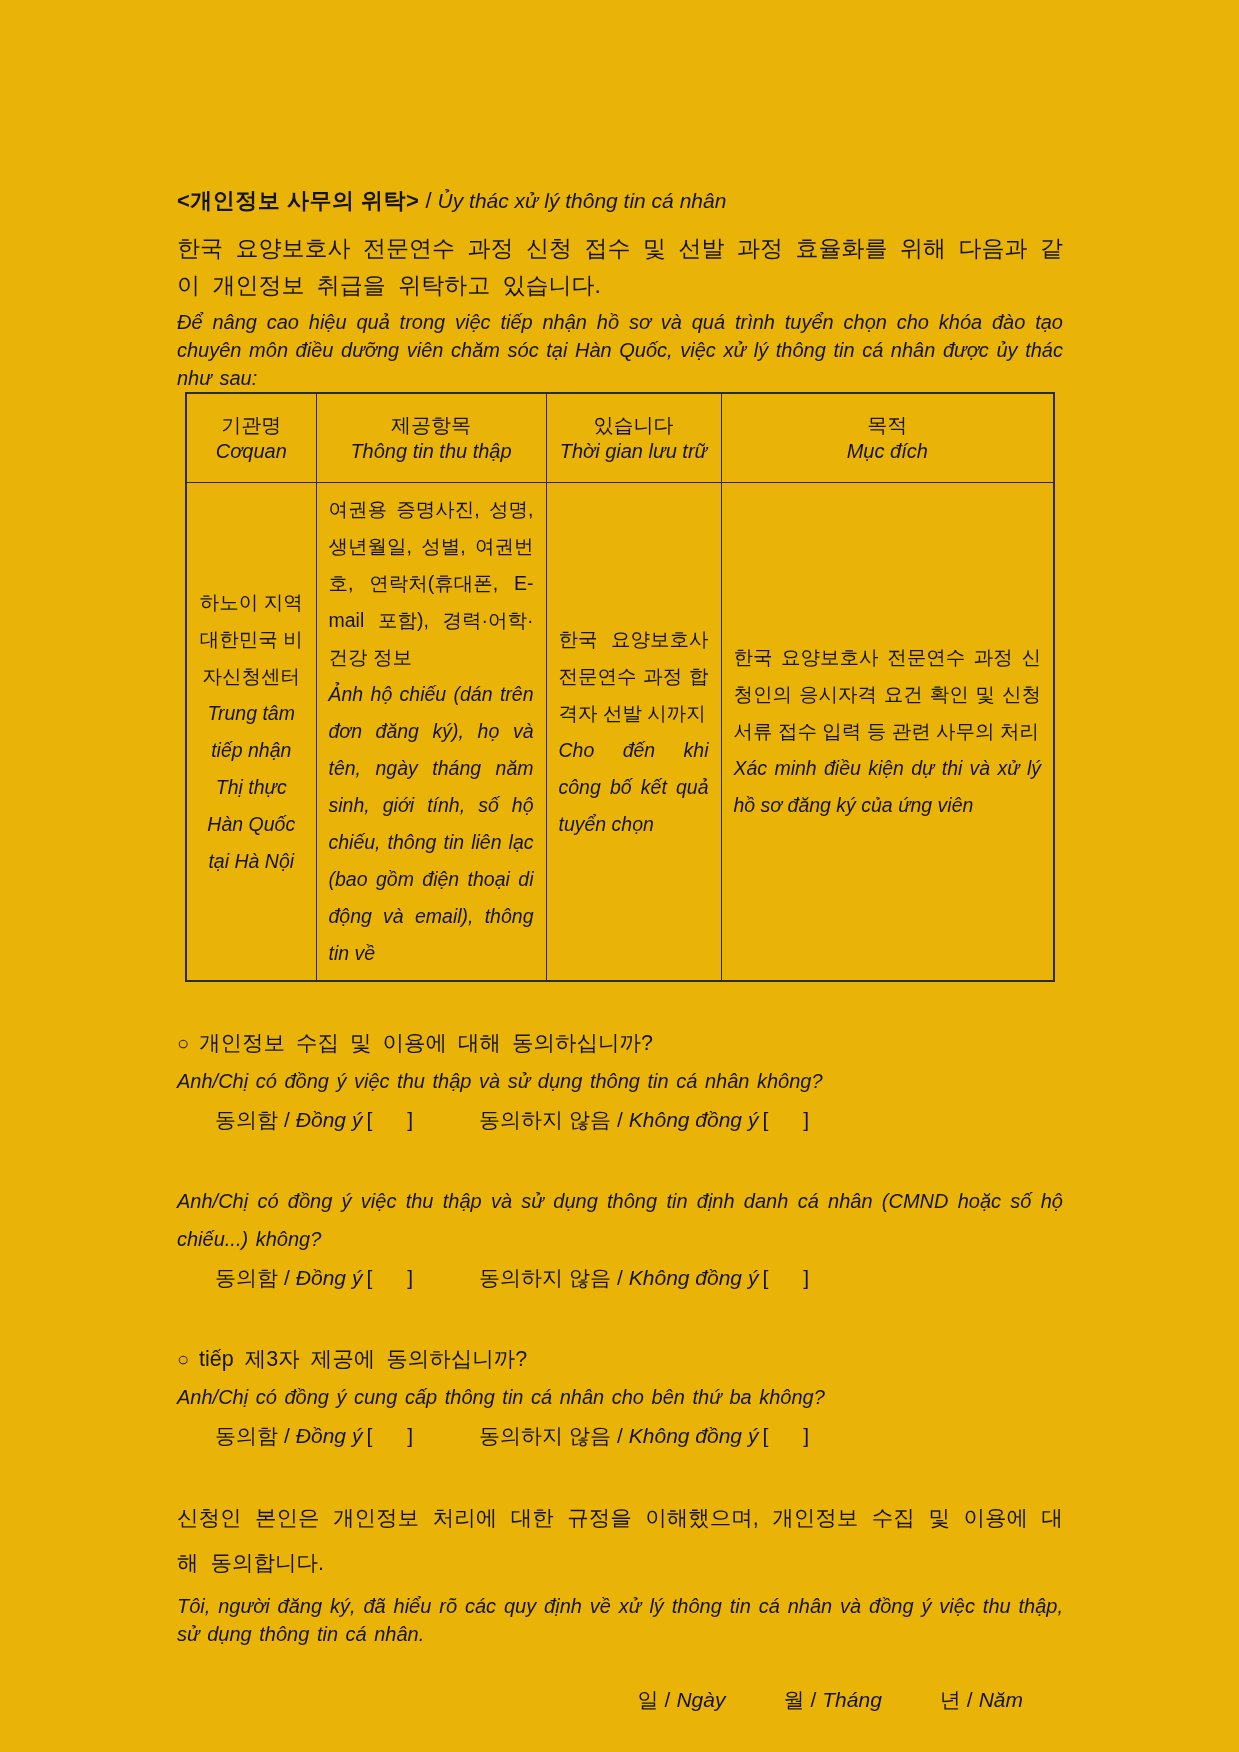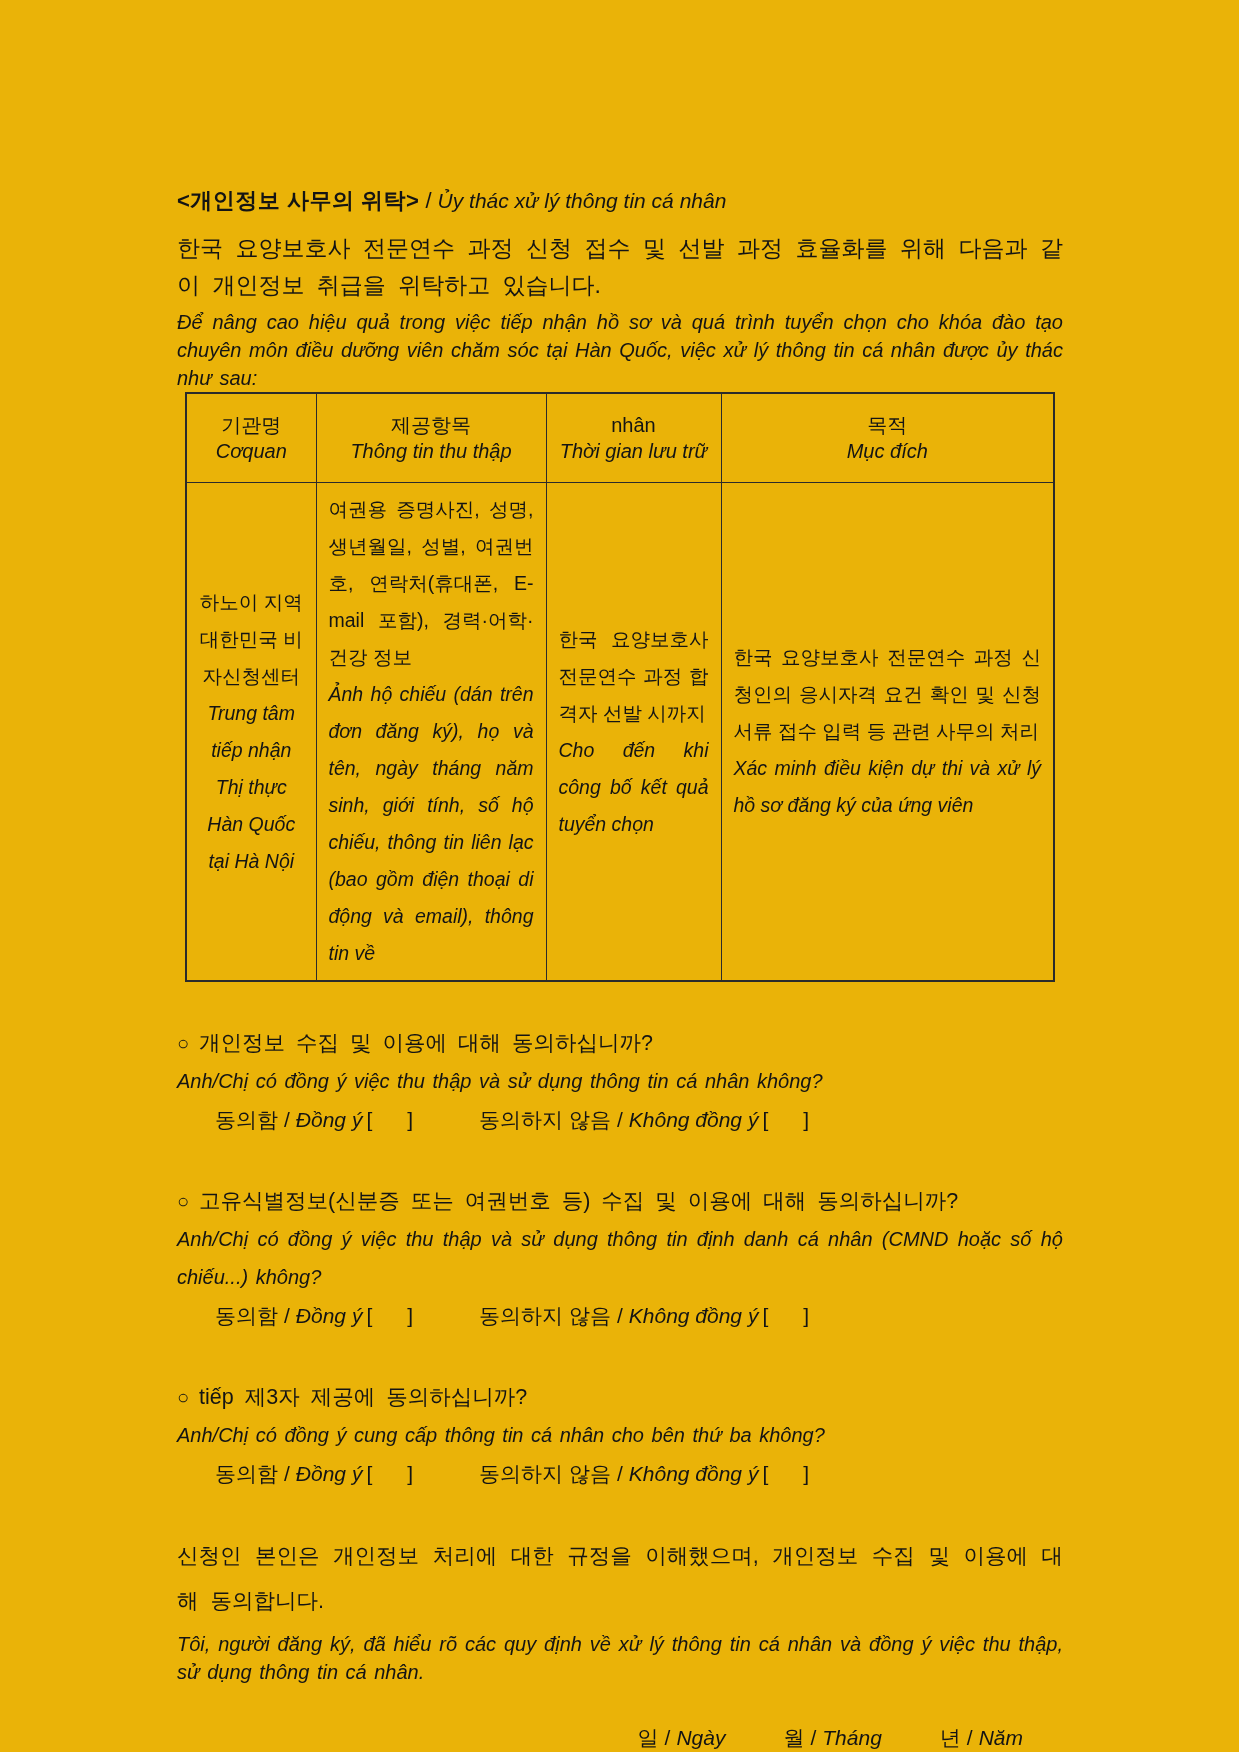--- a/index.html
+++ b/index.html
@@ -157,21 +157,21 @@
         <tr>
           <th>
             <div>기관명</div>
             <div class="vn">Cơquan</div>
           </th>
           <th>
             <div>제공항목</div>
             <div class="vn">Thông tin thu thập</div>
           </th>
           <th>
-            <div>nhân</div>
+            <div>있습니다</div>
             <div class="vn">Thời gian lưu trữ</div>
           </th>
           <th>
             <div>목적</div>
             <div class="vn">Mục đích</div>
           </th>
         </tr>
       </thead>
       <tbody>
         <tr>
@@ -200,23 +200,20 @@
         <span class="q-bullet">○</span><span>개인정보 수집 및 이용에 대해 동의하십니까?</span>
       </div>
       <div class="q-vn-line vn">Anh/Chị có đồng ý việc thu thập và sử dụng thông tin cá nhân không?</div>
       <div class="consent-options">
         <span class="consent-option"><span>동의함</span><span class="sep">/</span><span class="vn">Đồng ý</span><span class="box">[      ]</span></span>
         <span class="consent-option"><span>동의하지 않음</span><span class="sep">/</span><span class="vn">Không đồng ý</span><span class="box">[      ]</span></span>
       </div>
     </div>
 
     <div class="q-block">
-      <div class="q-line">
-        <span class="q-bullet">○</span><span>고유식별정보(신분증 또는 여권번호 등) 수집 및 이용에 대해 동의하십니까?</span>
-      </div>
       <div class="q-vn-line vn">Anh/Chị có đồng ý việc thu thập và sử dụng thông tin định danh cá nhân (CMND hoặc số hộ chiếu...) không?</div>
       <div class="consent-options">
         <span class="consent-option"><span>동의함</span><span class="sep">/</span><span class="vn">Đồng ý</span><span class="box">[      ]</span></span>
         <span class="consent-option"><span>동의하지 않음</span><span class="sep">/</span><span class="vn">Không đồng ý</span><span class="box">[      ]</span></span>
       </div>
     </div>
 
     <div class="q-block">
       <div class="q-line">
         <span class="q-bullet">○</span><span>tiếp 제3자 제공에 동의하십니까?</span>

